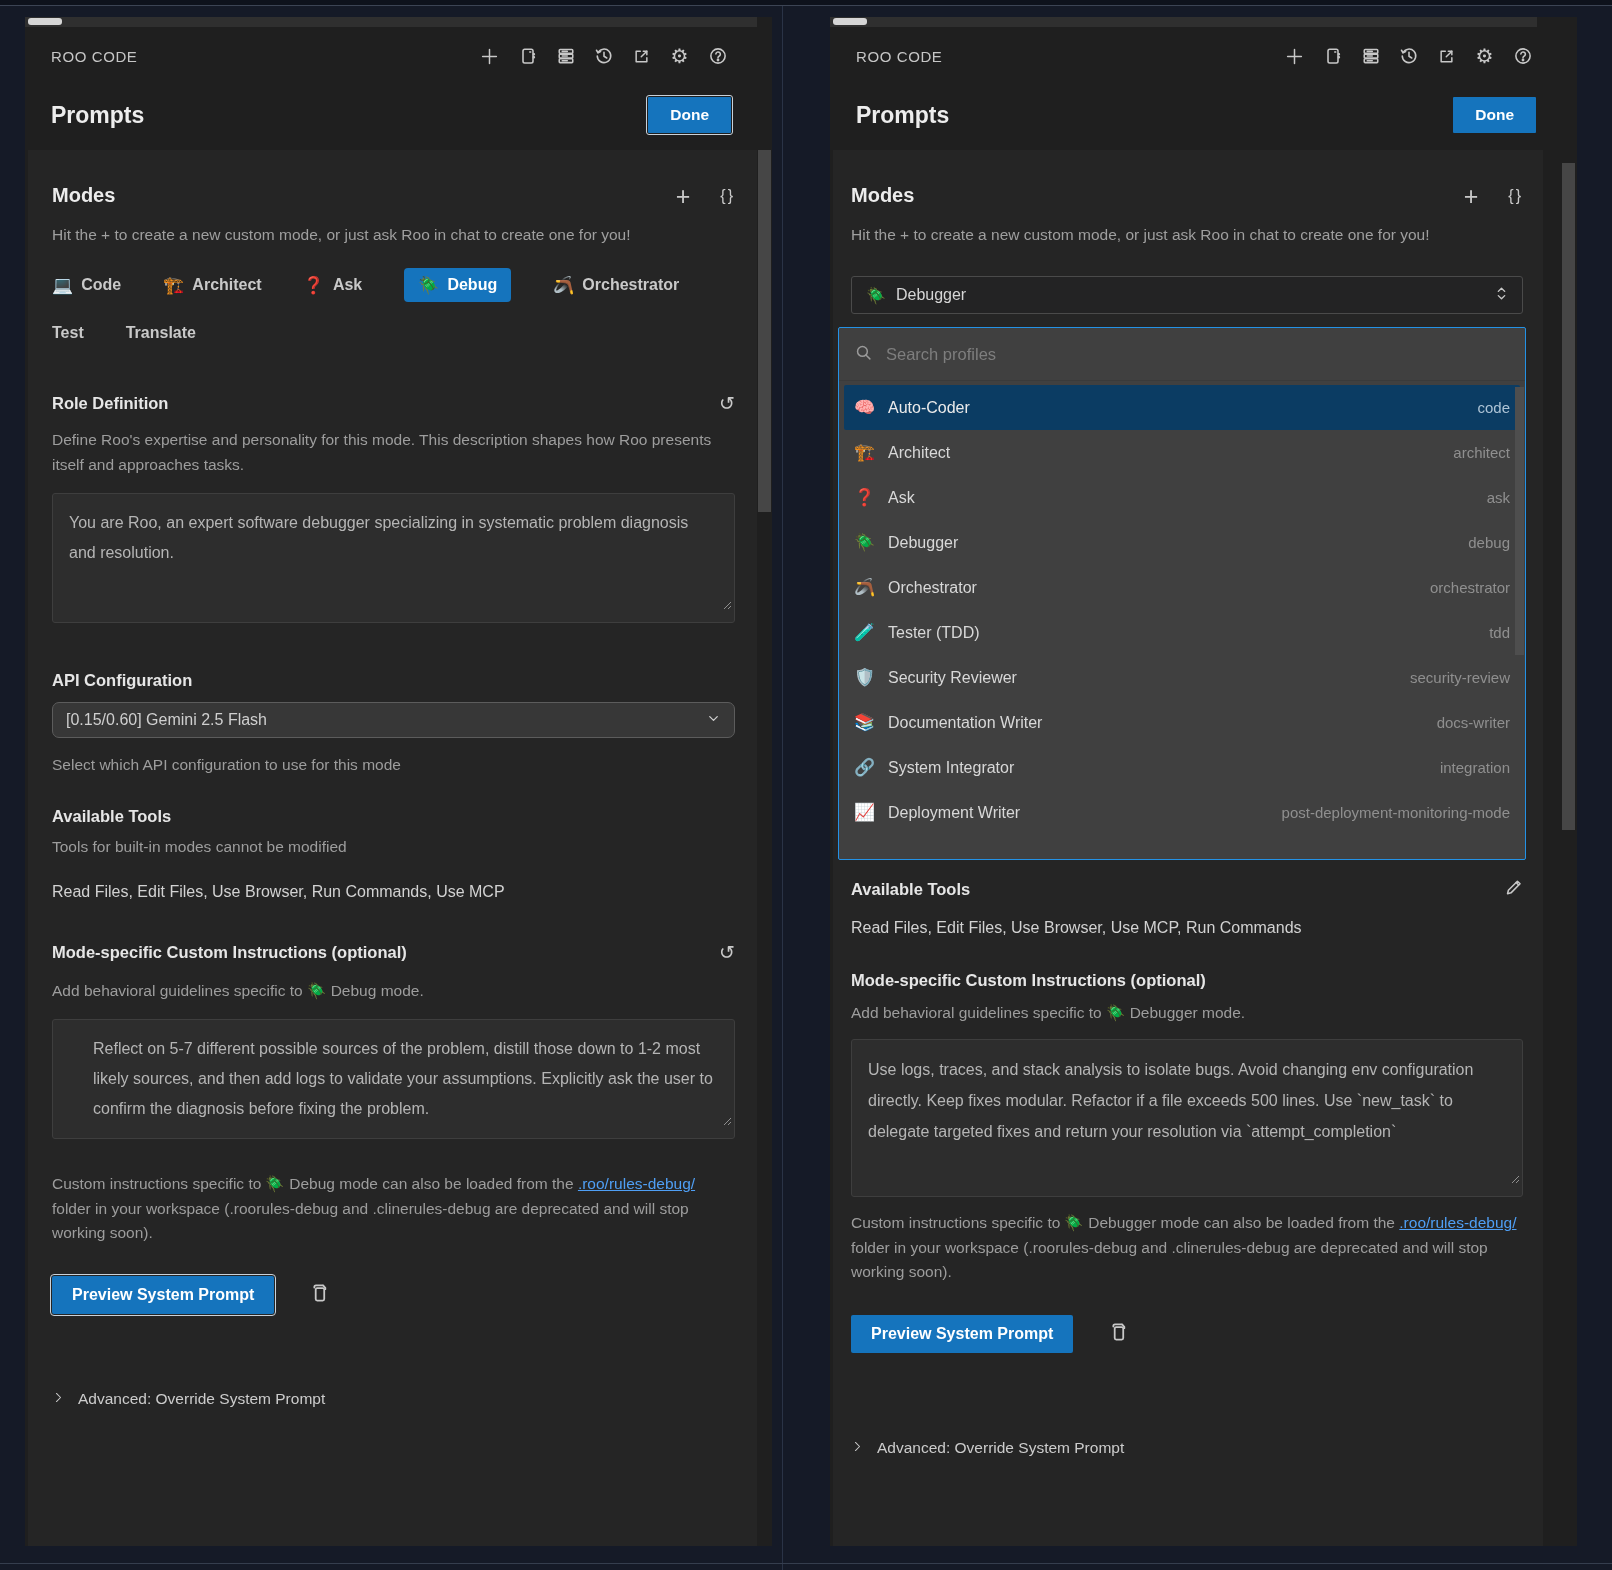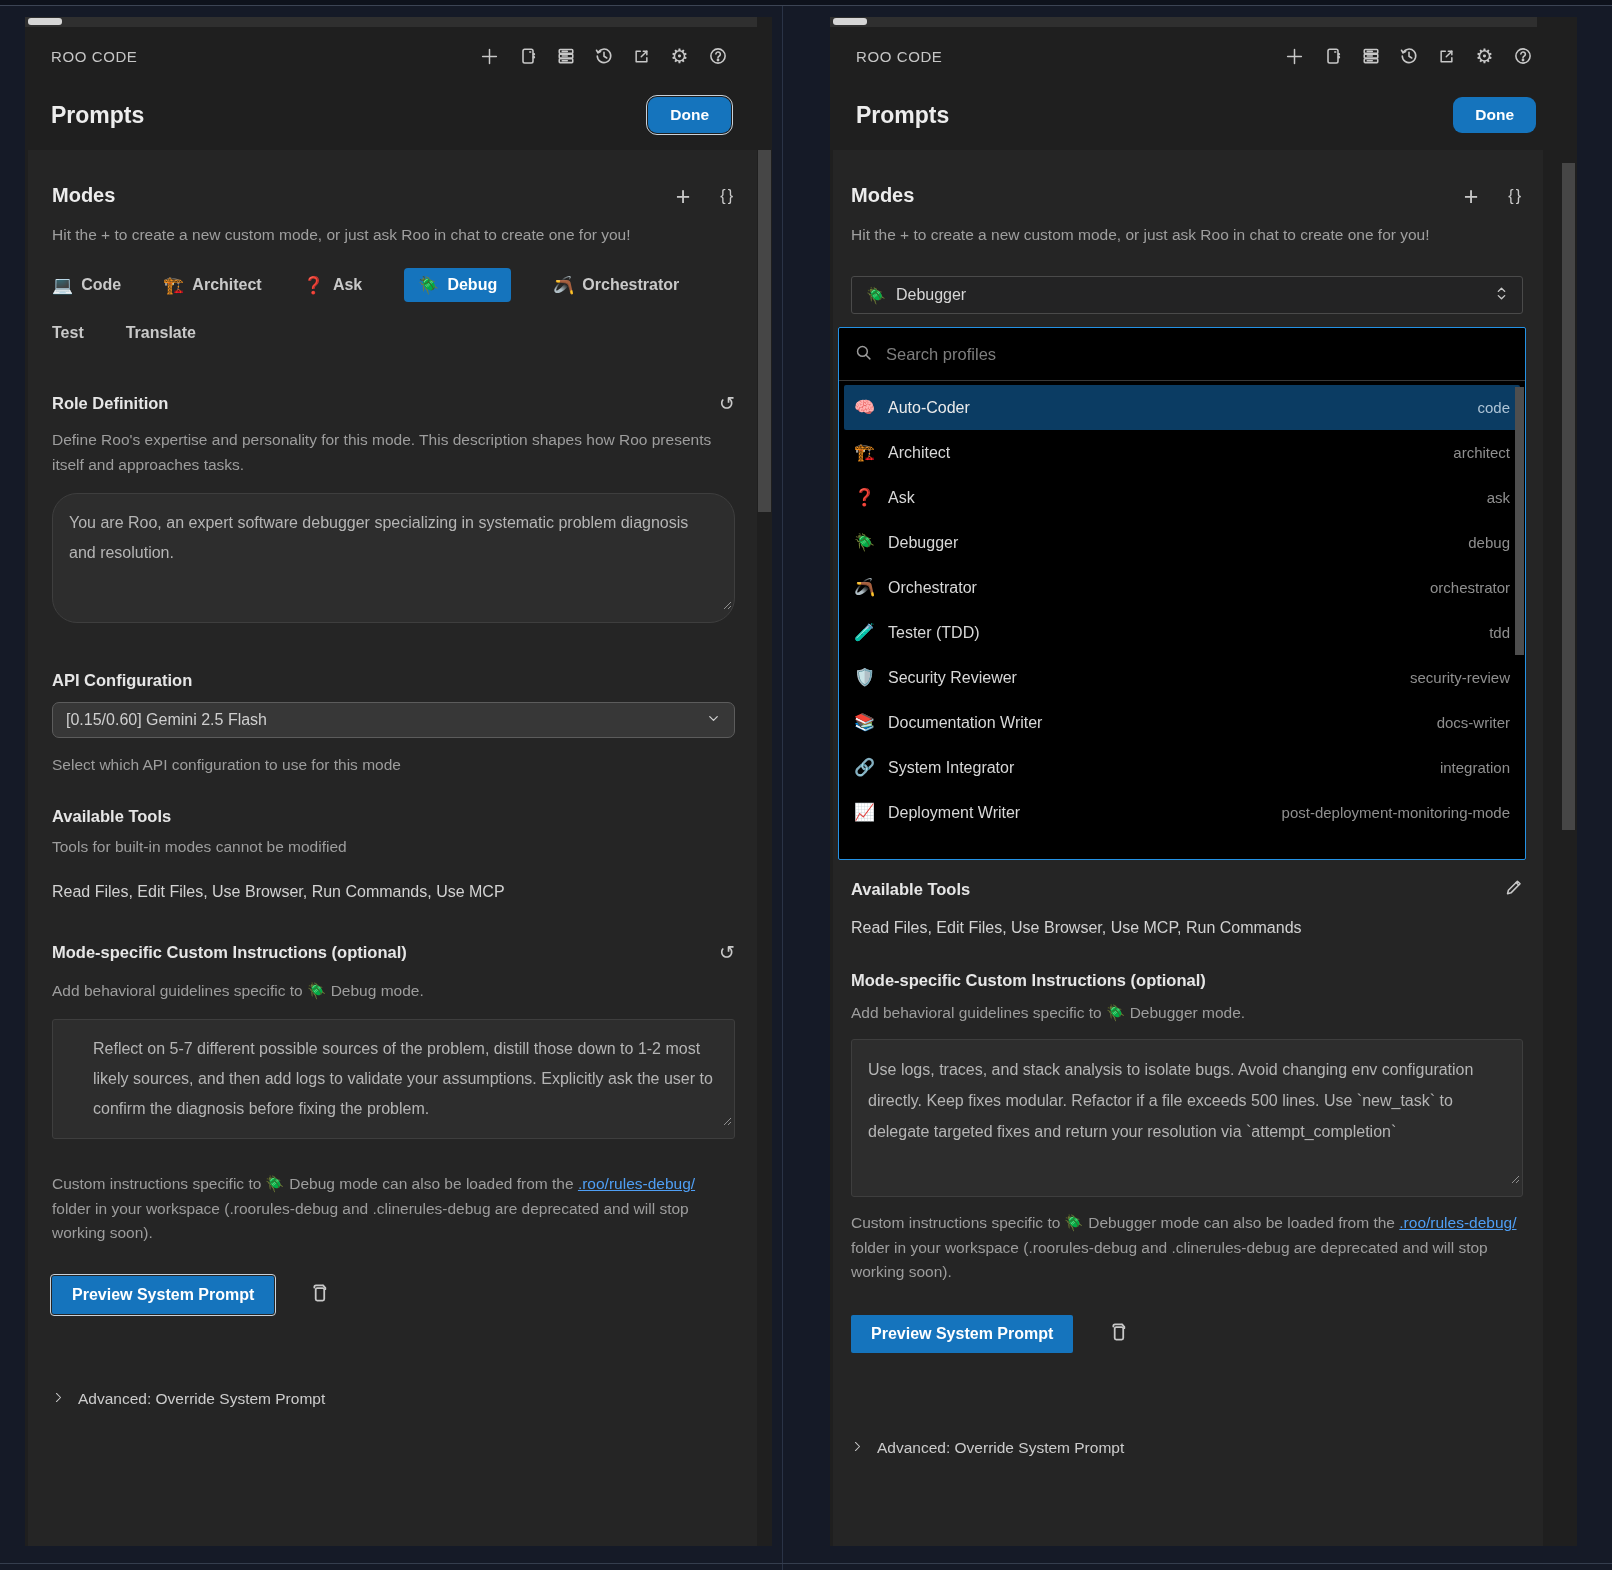--- a/index.html
+++ b/index.html
@@ -27,21 +27,21 @@
     display:flex;align-items:center;justify-content:space-between;}
   .app-title{font-size:15px;color:#c6c6c6;letter-spacing:.6px;}
   .appbar-icons{display:flex;align-items:center;gap:17px;}
   .ic{width:21px;height:21px;display:flex;align-items:center;justify-content:center;color:#c8c8c8;}
   .ic svg{stroke:#c8c8c8;fill:none;stroke-width:1.25;stroke-linecap:round;stroke-linejoin:round;}
   .gear-glyph{font-size:20px;line-height:20px;color:#c8c8c8;}
 
   .pagehead{position:absolute;top:78px;left:26px;right:41px;height:40px;
     display:flex;align-items:center;justify-content:space-between;}
   .page-title{font-size:23px;font-weight:700;color:#ededed;}
-  .btn{background:#1574bd;color:#fff;border:none;border-radius:9px;cursor:pointer;
+  .btn{background:#1574bd;color:#fff;border:none;border-radius:1px;cursor:pointer;
     font-family:"Liberation Sans", sans-serif;}
   .btn-done{font-size:15.5px;font-weight:600;padding:9px 22px;}
   .ring{outline:1.5px solid #c9d2da;outline-offset:1px;}
 
   .card{position:absolute;top:133px;bottom:0;background:#252525;overflow:hidden;}
   #panel-left .card{left:3px;right:15px;padding:0 22px 0 24px;}
   #panel-right .card{left:3px;right:34px;padding:0 20px 0 18px;}
 
   .scroll-thumb{position:absolute;width:13px;background:#464646;}
   #panel-left .scroll-thumb{left:733px;top:133px;height:362px;}
@@ -73,21 +73,21 @@
   .select{margin-top:12px;height:36px;box-sizing:border-box;background:#373737;border:1px solid #5c5c5c;
     border-radius:7px;display:flex;align-items:center;justify-content:space-between;padding:0 13px;
     color:#cfcfcf;font-size:16px;cursor:pointer;}
   .chev svg{stroke:#cfcfcf;fill:none;stroke-width:1.4;stroke-linecap:round;stroke-linejoin:round;}
 
   .combo{margin-top:30px;height:38px;box-sizing:border-box;background:#232324;border:1px solid #4a4a4a;
     border-radius:3px;display:flex;align-items:center;justify-content:space-between;padding:0 14px;
     color:#d6d6d6;font-size:16px;cursor:pointer;}
   .combo-left{display:flex;align-items:center;gap:10px;}
 
-  .popup{margin:13px -3px 0 -13px;border:1.5px solid #2492e5;border-radius:2px;background:#000000;
+  .popup{margin:13px -3px 0 -13px;border:1.5px solid #2492e5;border-radius:2px;background:#404040;
     position:relative;padding-bottom:24px;}
   .search{height:52px;display:flex;align-items:center;gap:12px;padding:0 16px;border-bottom:1px solid #3a3a3a;}
   .search svg{stroke:#9a9a9a;fill:none;stroke-width:1.4;stroke-linecap:round;}
   .search input{background:transparent;border:none;outline:none;color:#bdbdbd;font-size:16.5px;
     font-family:"Liberation Sans", sans-serif;width:90%;}
   .search input::placeholder{color:#7e7e7e;}
   .list{padding-top:4px;position:relative;}
   .row{height:45px;display:flex;align-items:center;justify-content:space-between;
     padding:0 10px;margin:0 5px;font-size:16px;color:#d8d8d8;cursor:pointer;border-radius:2px;}
   .rleft{display:flex;align-items:center;gap:9px;}
@@ -210,21 +210,21 @@
           <span>Translate</span>
         </span>
     </div>
 
     <div style="margin-top:44px;">
       <div class="sec-head">
         <span class="h3">Role Definition</span>
         <span class="undo-glyph">↺</span>
       </div>
       <div class="desc" style="margin-top:14px;max-width:660px;">Define Roo's expertise and personality for this mode. This description shapes how Roo presents itself and approaches tasks.</div>
-      <div class="textbox" style="margin-top:16px;height:130px;border-radius:25px;">
+      <div class="textbox" style="margin-top:16px;height:130px;">
         <span>You are Roo, an expert software debugger specializing in systematic problem diagnosis and resolution.</span>
         <span class="grip"><svg width="11" height="11" viewBox="0 0 11 11">
               <path d="M10 3L3 10M10 7l-3 3"></path>
             </svg></span>
       </div>
     </div>
 
     <div style="margin-top:48px;">
       <span class="h3">API Configuration</span>
       <div class="select">

